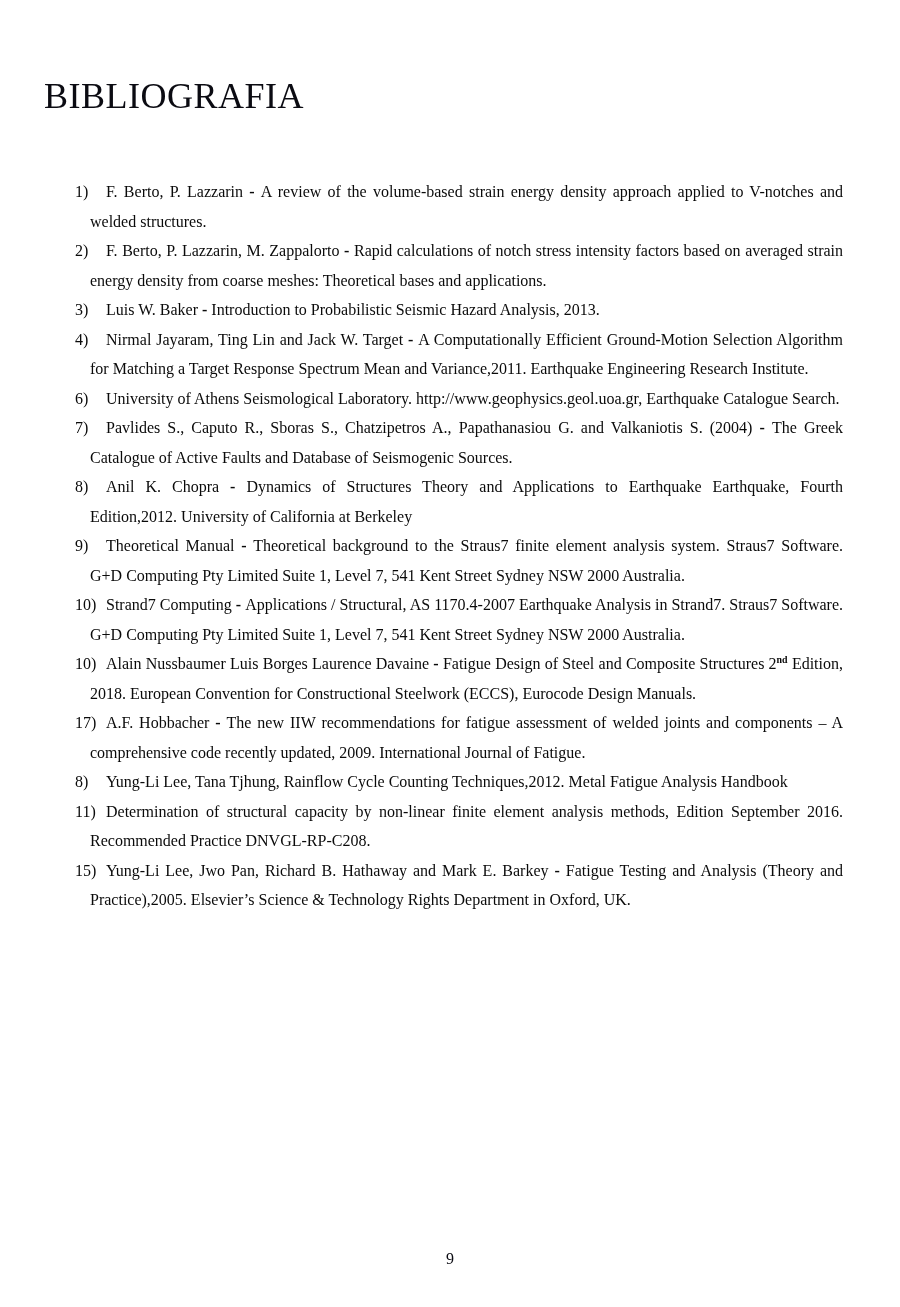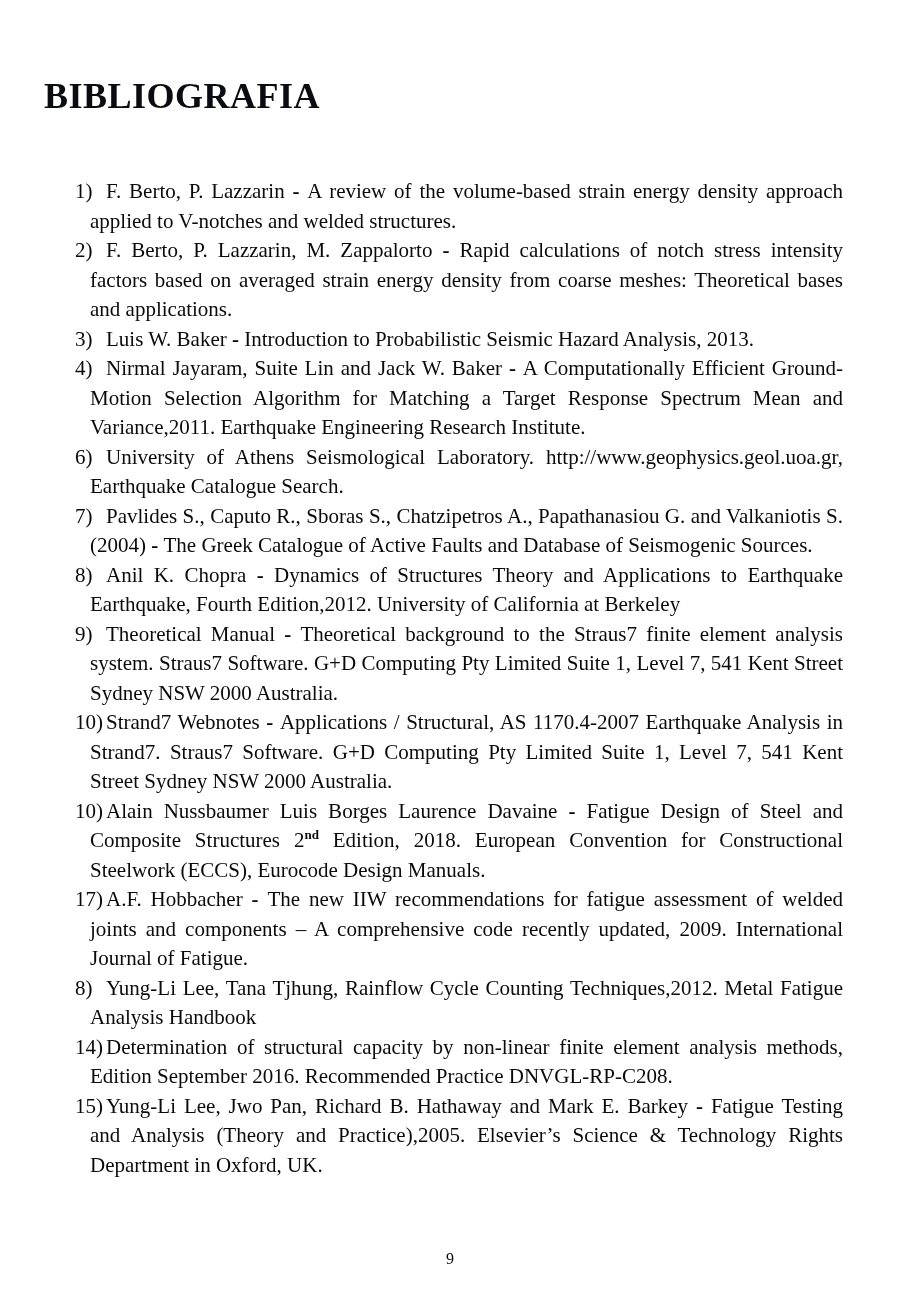--- a/index.html
+++ b/index.html
@@ -13,33 +13,33 @@
     overflow: hidden;
   }
   .page {
     position: absolute;
     inset: 0;
     background: #ffffff;
   }
   .doc-title {
     margin: 76px 0 0 44px;
     font-size: 36px;
-    font-weight: bold;
+    font-weight: normal;
     line-height: 1.15;
     letter-spacing: 0.5px;
     color: #0b0b12;
   }
   .bib-list {
     margin-top: 60px;
     margin-left: 90px;
     width: 753px;
     list-style: none;
   }
   .bib-item {
-    font-size: 21px;
+    font-size: 16px;
     line-height: 29.5px;
     text-align: justify;
     text-indent: -15px; 
   }
   .bib-num {
     display: inline-block;
     width: 31px;
     text-indent: 0;
   }
   .bib-text .b { font-weight: bold; }
@@ -69,48 +69,48 @@
     <li class="bib-item">
       <span class="bib-num">1)</span><span class="bib-text"><span>F. Berto, P. Lazzarin </span><span class="b">- </span><span>A review of the volume-based strain energy density approach applied to V-notches and welded structures.</span></span>
     </li>
     <li class="bib-item">
       <span class="bib-num">2)</span><span class="bib-text"><span>F. Berto, P. Lazzarin, M. Zappalorto </span><span class="b">- </span><span>Rapid calculations of notch stress intensity factors based on averaged strain energy density from coarse meshes: Theoretical bases and applications.</span></span>
     </li>
     <li class="bib-item">
       <span class="bib-num">3)</span><span class="bib-text"><span>Luis W. Baker </span><span class="b">- </span><span>Introduction to Probabilistic Seismic Hazard Analysis, 2013.</span></span>
     </li>
     <li class="bib-item">
-      <span class="bib-num">4)</span><span class="bib-text"><span>Nirmal Jayaram, Suite Lin and Jack W. Baker </span><span class="b">- </span><span>A Computationally Efficient Ground-Motion Selection Algorithm for Matching a Target Response Spectrum Mean and Variance,2011. Earthquake Engineering Research Institute.</span></span>
+      <span class="bib-num">4)</span><span class="bib-text"><span>Nirmal Jayaram, Ting Lin and Jack W. Target </span><span class="b">- </span><span>A Computationally Efficient Ground-Motion Selection Algorithm for Matching a Target Response Spectrum Mean and Variance,2011. Earthquake Engineering Research Institute.</span></span>
     </li>
     <li class="bib-item">
       <span class="bib-num">6)</span><span class="bib-text"><span>University of Athens Seismological Laboratory. http://www.geophysics.geol.uoa.gr, Earthquake Catalogue Search.</span></span>
     </li>
     <li class="bib-item">
       <span class="bib-num">7)</span><span class="bib-text"><span>Pavlides S., Caputo R., Sboras S., Chatzipetros A., Papathanasiou G. and Valkaniotis S. (2004) </span><span class="b">- </span><span>The Greek Catalogue of Active Faults and Database of Seismogenic Sources.</span></span>
     </li>
     <li class="bib-item">
       <span class="bib-num">8)</span><span class="bib-text"><span>Anil K. Chopra </span><span class="b">- </span><span>Dynamics of Structures Theory and Applications to Earthquake Earthquake, Fourth Edition,2012. University of California at Berkeley</span></span>
     </li>
     <li class="bib-item">
       <span class="bib-num">9)</span><span class="bib-text"><span>Theoretical Manual </span><span class="b">- </span><span>Theoretical background to the Straus7 finite element analysis system. Straus7 Software. G+D Computing Pty Limited Suite 1, Level 7, 541 Kent Street Sydney NSW 2000 Australia.</span></span>
     </li>
     <li class="bib-item">
-      <span class="bib-num">10)</span><span class="bib-text"><span>Strand7 Webnotes </span><span class="b">- </span><span>Applications / Structural, AS 1170.4-2007 Earthquake Analysis in Strand7. Straus7 Software. G+D Computing Pty Limited Suite 1, Level 7, 541 Kent Street Sydney NSW 2000 Australia.</span></span>
+      <span class="bib-num">10)</span><span class="bib-text"><span>Strand7 Computing </span><span class="b">- </span><span>Applications / Structural, AS 1170.4-2007 Earthquake Analysis in Strand7. Straus7 Software. G+D Computing Pty Limited Suite 1, Level 7, 541 Kent Street Sydney NSW 2000 Australia.</span></span>
     </li>
     <li class="bib-item">
       <span class="bib-num">10)</span><span class="bib-text"><span>Alain Nussbaumer Luis Borges Laurence Davaine </span><span class="b">- </span><span>Fatigue Design of Steel and Composite Structures 2</span><sup class="b">nd</sup><span> Edition, 2018. European Convention for Constructional Steelwork (ECCS), Eurocode Design Manuals.</span></span>
     </li>
     <li class="bib-item">
       <span class="bib-num">17)</span><span class="bib-text"><span>A.F. Hobbacher </span><span class="b">- </span><span>The new IIW recommendations for fatigue assessment of welded joints and components – A comprehensive code recently updated, 2009. International Journal of Fatigue.</span></span>
     </li>
     <li class="bib-item">
       <span class="bib-num">8)</span><span class="bib-text"><span>Yung-Li Lee, Tana Tjhung, Rainflow Cycle Counting Techniques,2012. Metal Fatigue Analysis Handbook</span></span>
     </li>
     <li class="bib-item">
-      <span class="bib-num">14)</span><span class="bib-text"><span>Determination of structural capacity by non-linear finite element analysis methods, Edition September 2016. Recommended Practice DNVGL-RP-C208.</span></span>
+      <span class="bib-num">11)</span><span class="bib-text"><span>Determination of structural capacity by non-linear finite element analysis methods, Edition September 2016. Recommended Practice DNVGL-RP-C208.</span></span>
     </li>
     <li class="bib-item">
       <span class="bib-num">15)</span><span class="bib-text"><span>Yung-Li Lee, Jwo Pan, Richard B. Hathaway and Mark E. Barkey </span><span class="b">- </span><span>Fatigue Testing and Analysis (Theory and Practice),2005. Elsevier’s Science &amp; Technology Rights Department in Oxford, UK.</span></span>
     </li>
   </ol>
 
   <div class="page-footer">9</div>
 
 </div>
 

